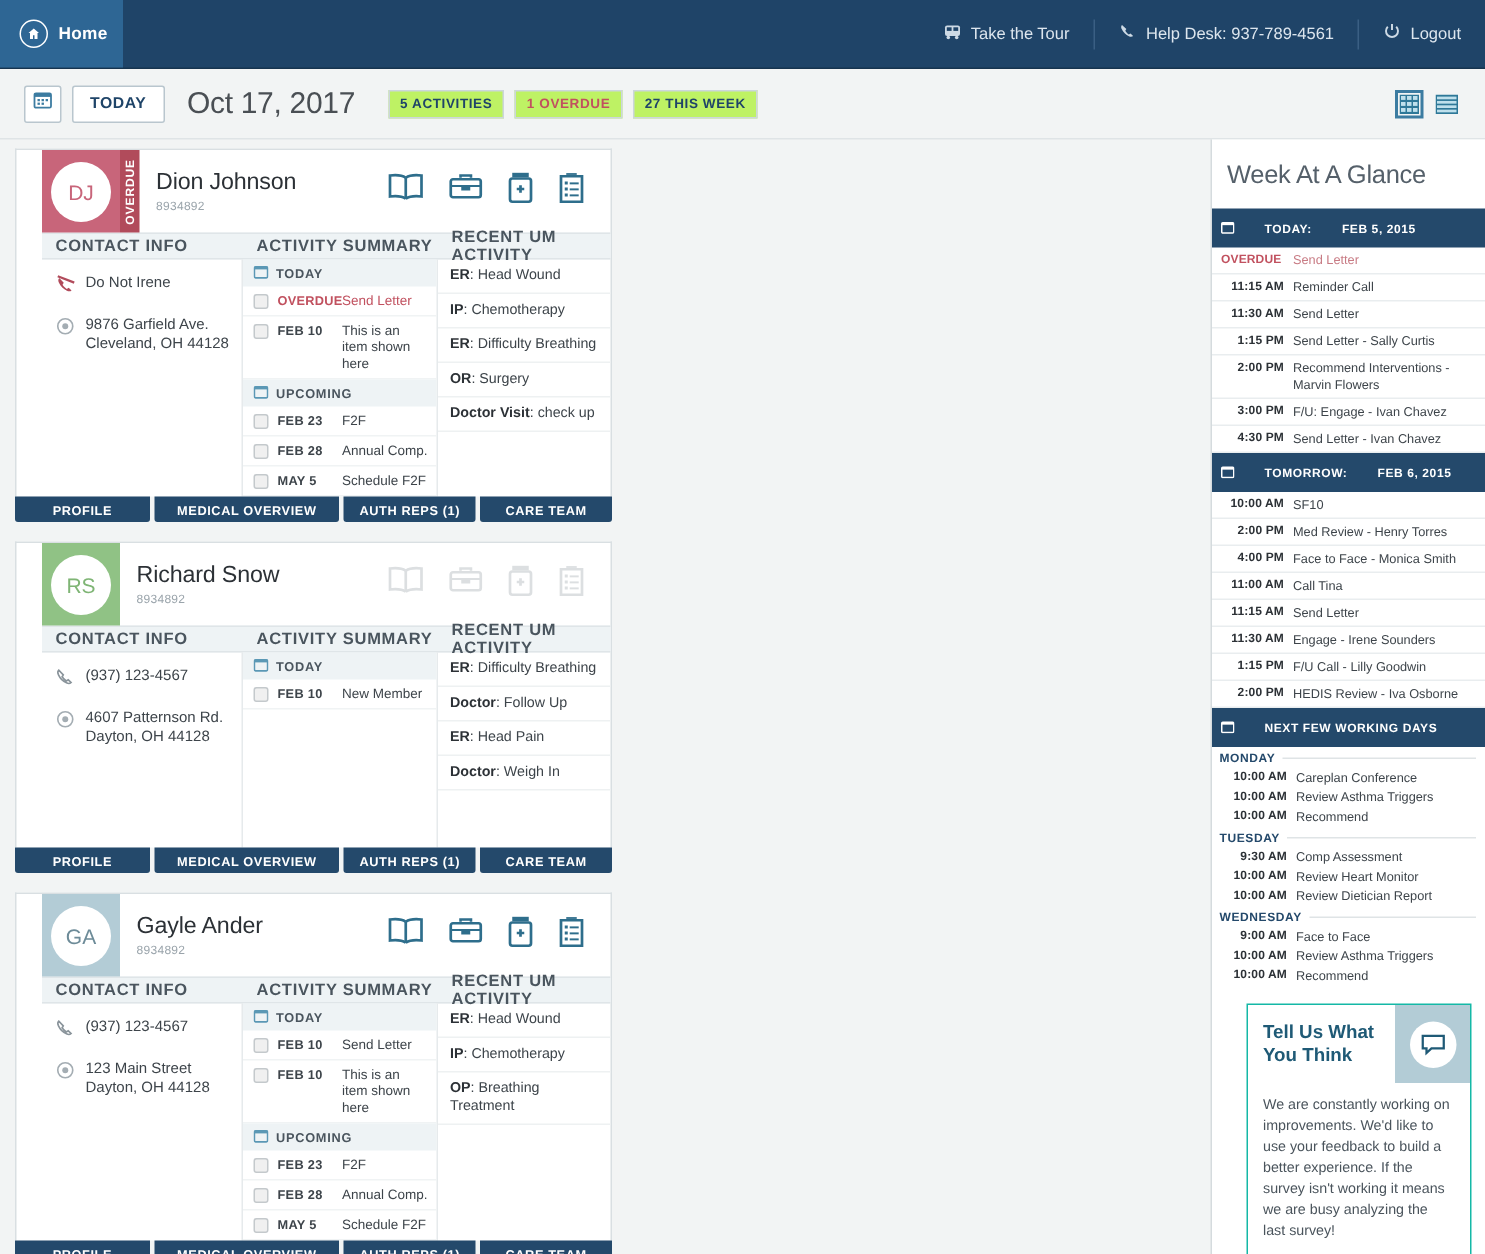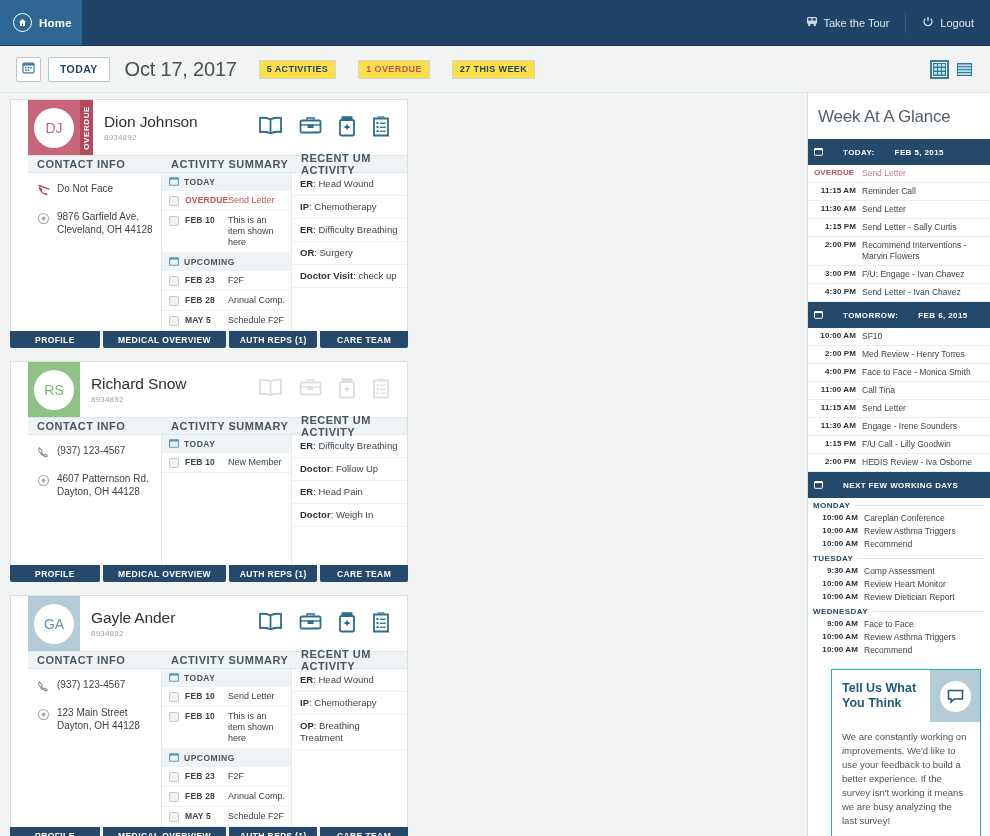--- a/index.html
+++ b/index.html
@@ -52,24 +52,24 @@
   .today-btn {
     height: 25px; background: #fff; border: 1px solid #b9c6ce; border-radius: 2px;
     color: #1f4468; font-size: 10.5px; font-weight: bold; letter-spacing: .4px;
     padding: 0 11px; display: flex; align-items: center;
   }
   .date-title {
     font-size: 20px; color: #4a4f54; font-weight: normal;
     margin-left: 15px; margin-right: 22px; letter-spacing: -.2px;
   }
   .pill {
-    height: 19px; background: #fde047; border: 1px solid #ccd6db;
+    height: 19px; background: #bef264; border: 1px solid #ccd6db;
     font-size: 9px; font-weight: bold; letter-spacing: .4px;
     color: #1f4468; padding: 0 7px;
-    display: flex; align-items: center; margin-right: 22px;
+    display: flex; align-items: center; margin-right: 7px;
   }
   .pill.overdue { color: #c1515f; }
   .toolbar-spacer { flex: 1; }
   .view-toggle { display: flex; align-items: center; gap: 6px; }
   .vt-btn {
     width: 19px; height: 19px;
     display: flex; align-items: center; justify-content: center;
   }
   .vt-btn.active { border: 2px solid #3c7ca1; padding: 1px; }
 
@@ -241,20 +241,28 @@
       <span>
         <svg width="12" height="11" viewBox="0 0 12 11">
             <rect x="1" y="1" width="10" height="7" rx="1.4" fill="#cddae5"></rect>
             <rect x="2.2" y="2.2" width="3.2" height="2.4" fill="#1f4468"></rect>
             <rect x="6.6" y="2.2" width="3.2" height="2.4" fill="#1f4468"></rect>
             <circle cx="3.2" cy="9" r="1.2" fill="#cddae5"></circle>
             <circle cx="8.8" cy="9" r="1.2" fill="#cddae5"></circle>
           </svg>
       </span>
       <span>Take the Tour</span>
+    </div>
+    <div class="nav-item">
+      <span>
+        <svg width="12" height="12" viewBox="0 0 12 12">
+            <path d="M2 1.6c-.6.6-.8 1.6-.2 2.8.9 2 2.8 3.9 4.8 4.8 1.2.6 2.2.4 2.8-.2l-1.7-1.7-1.2.7C5.6 7.3 4.7 6.4 4.2 5.5l.7-1.2z" fill="#cddae5"></path>
+          </svg>
+      </span>
+      <span>Help Desk: 937-789-4561</span>
     </div>
     <div class="nav-item">
       <span>
         <svg width="12" height="12" viewBox="0 0 12 12">
             <path d="M6 1v4" stroke="#cddae5" stroke-width="1.3" fill="none"></path>
             <path d="M3.2 2.8a4 4 0 105.6 0" stroke="#cddae5" stroke-width="1.3" fill="none"></path>
           </svg>
       </span>
       <span>Logout</span>
     </div>
@@ -363,21 +371,21 @@
        <div class="ch2">ACTIVITY SUMMARY</div>
        <div class="ch3">RECENT UM ACTIVITY</div>
      </div>
      <div class="card-body">
        <div class="col-contact">
               <div class="ci-row">
        <span class="ci-ico"><svg width="14" height="13" viewBox="0 0 14 13">
                     <path d="M2.5 2.4c-.7.7-.9 1.8-.2 3.1 1 2.2 3.1 4.3 5.3 5.3 1.3.7 2.4.5 3.1-.2L8.8 8.8l-1.3.8C6.4 8.9 5.4 7.9 4.7 6.8l.8-1.3z" fill="#b14b5b"></path>
                     <path d="M1.5 1.2l11 4.2" stroke="#b14b5b" stroke-width="1.5"></path>
                   </svg></span>
-       <span class="ci-txt dnc">Do Not Face</span>
+       <span class="ci-txt dnc">Do Not Irene</span>
      </div>
               <div class="ci-row">
        <span class="ci-ico"><svg width="13" height="13" viewBox="0 0 13 13">
                     <circle cx="6.5" cy="6.5" r="5" fill="none" stroke="#a4adb3" stroke-width="1.1"></circle>
                     <circle cx="6.5" cy="6.5" r="2" fill="#a4adb3"></circle>
                   </svg></span>
        <span class="ci-txt">9876 Garfield Ave. Cleveland, OH 44128</span>
      </div>
             </div>
        <div class="col-activity">

